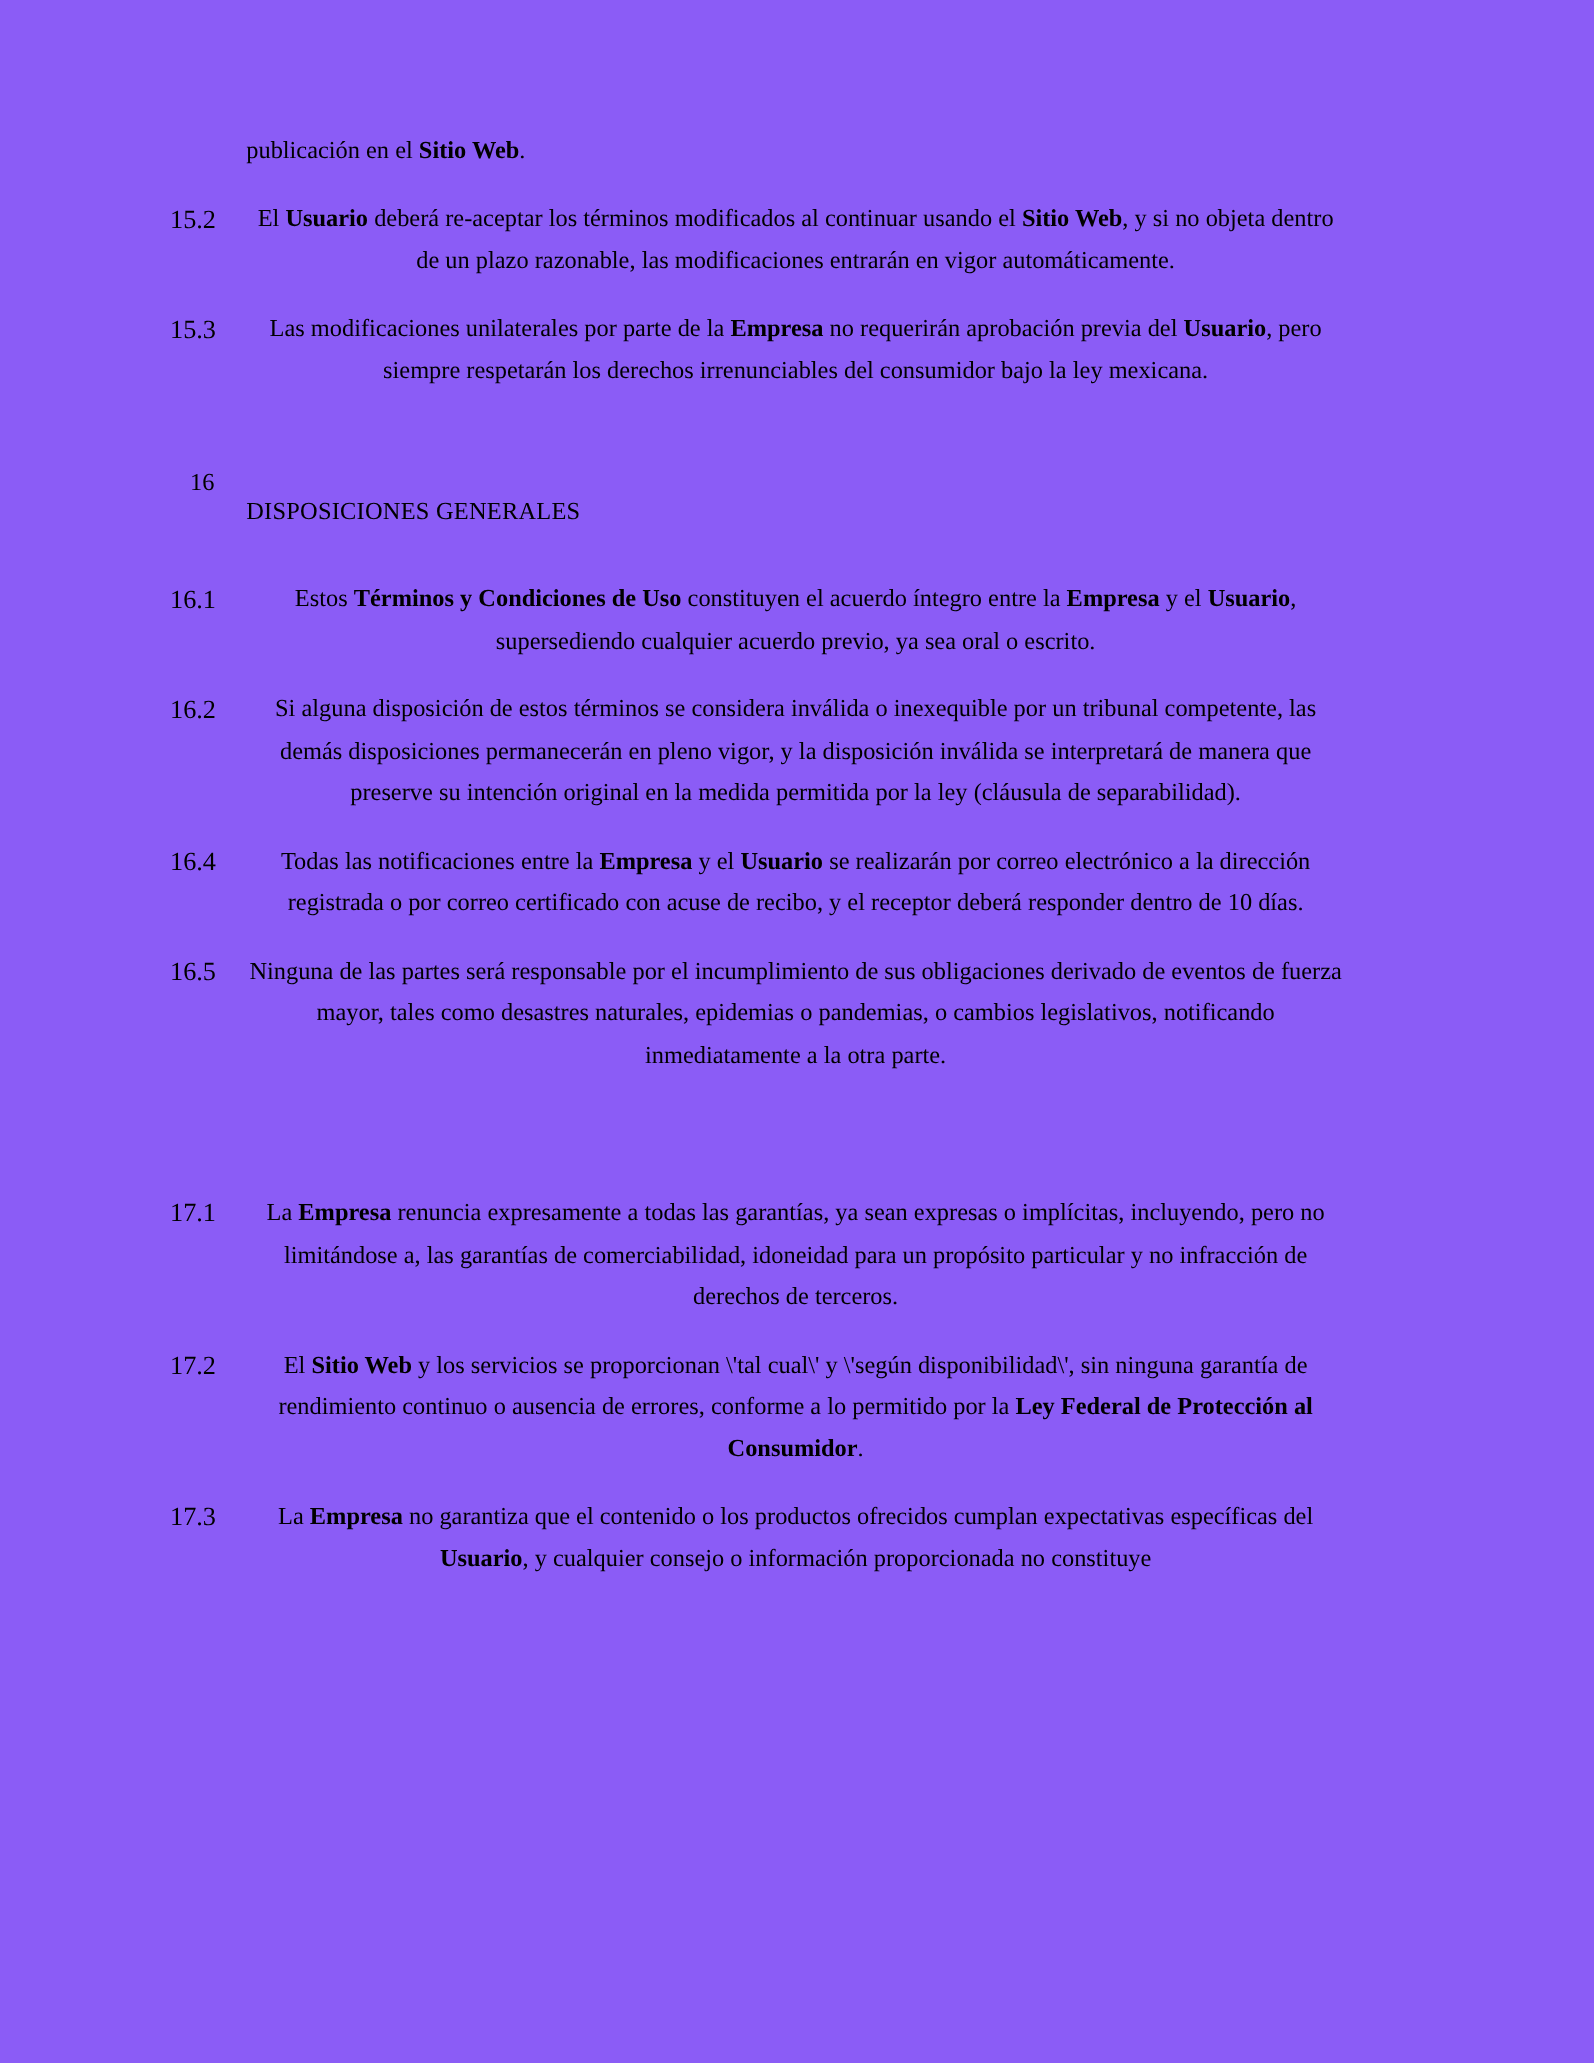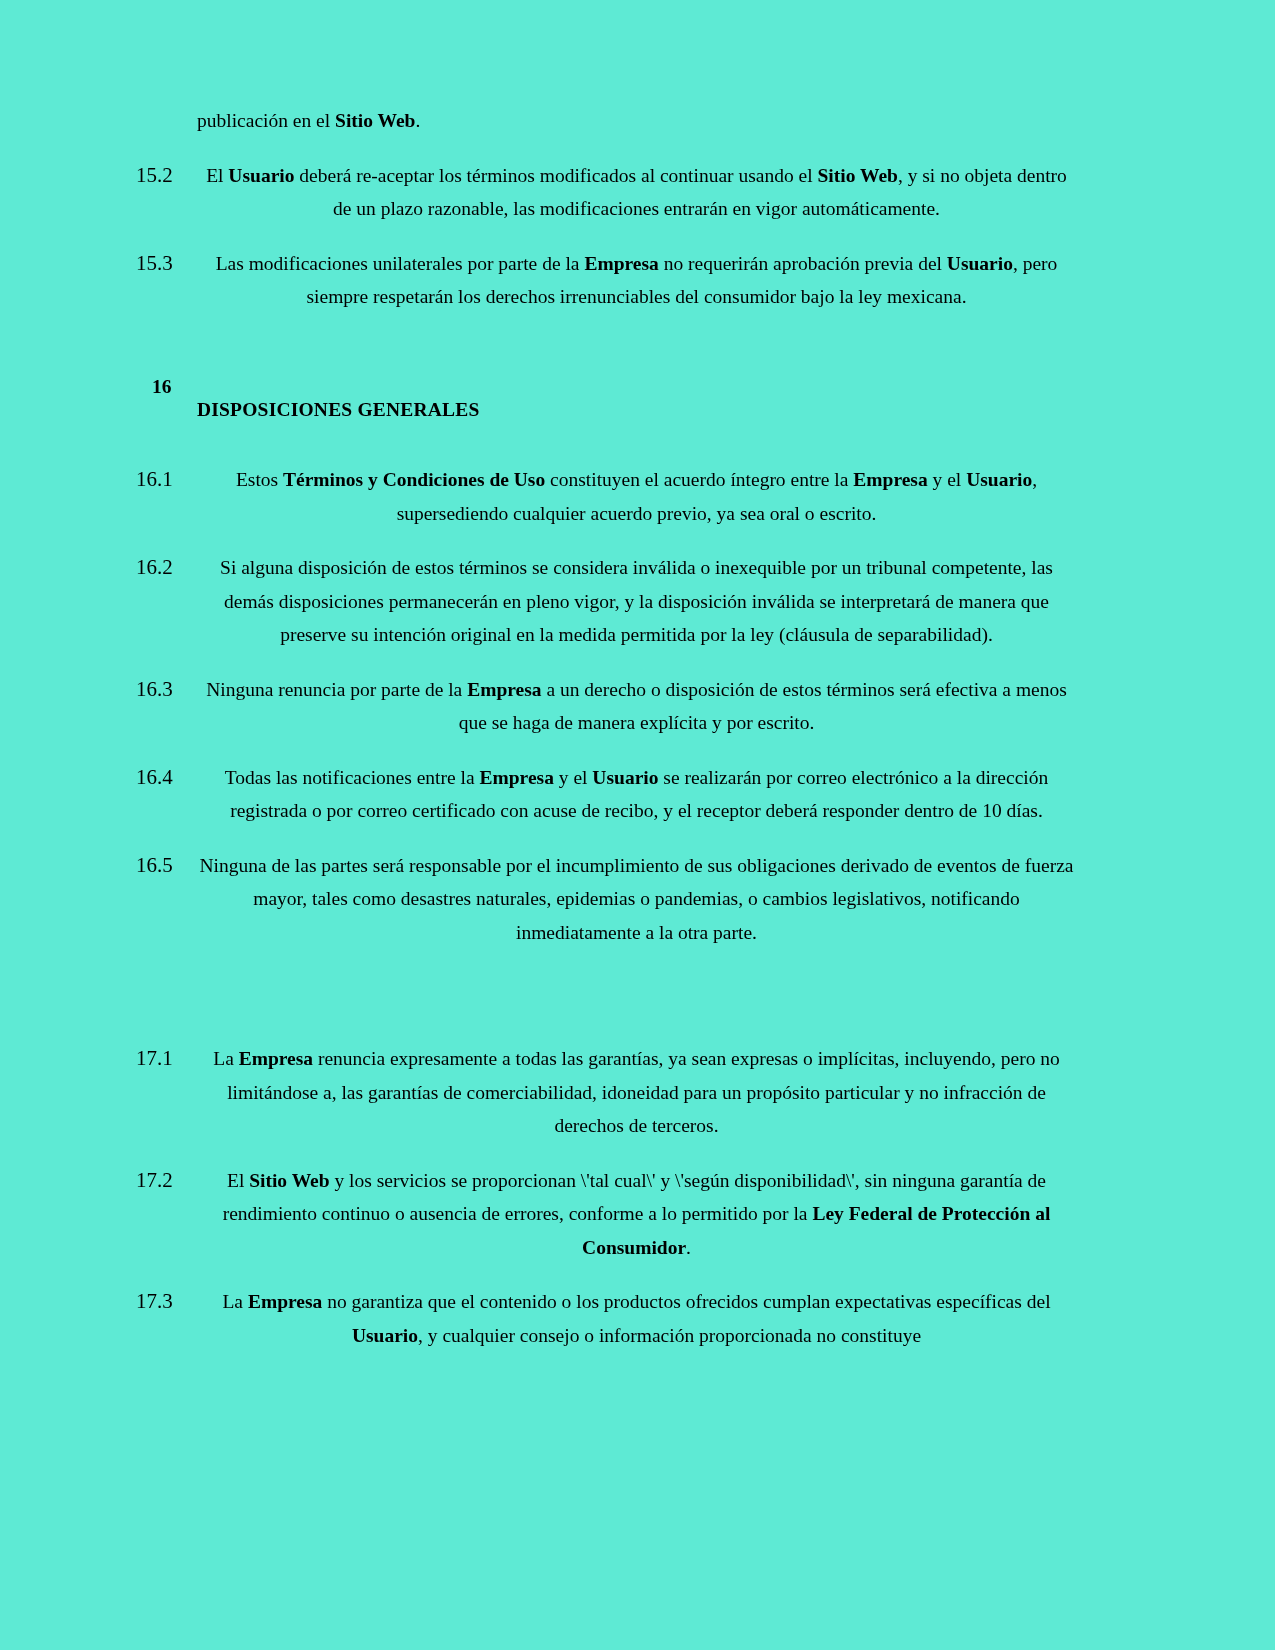--- a/index.html
+++ b/index.html
@@ -10,21 +10,21 @@
   }
   body {
     font-family: "Liberation Serif", "DejaVu Serif", serif;
     color: #000000;
   }
   .page {
     position: relative;
     width: 1275px;
     height: 1650px;
     margin: 0 auto;
-    background: #5eead4;
+    background: #8b5cf6;
     box-sizing: border-box;
     overflow: hidden;
   }
   .content {
     position: absolute;
     left: 136px;
     top: 104px;
     width: 940px;
   }
 
@@ -52,21 +52,21 @@
     flex: 1 1 auto;
     font-size: 19.5px;
     line-height: 33.5px;
     text-align: center;
   }
 
   
   .section-head {
     display: flex;
     align-items: flex-start;
-    font-weight: bold;
+    font-weight: normal;
     font-size: 19.5px;
     line-height: 33.5px;
   }
   .section-head .sec-num {
     flex: 0 0 61px;
     padding-left: 16px;
     box-sizing: border-box;
   }
   .section-head .sec-title {
     flex: 1 1 auto;
@@ -100,24 +100,20 @@
       <div class="gap-after-section"></div>
       <div class="clause">
         <div class="clause-num">16.1</div>
         <div class="clause-body"><span>Estos </span><strong>Términos y Condiciones de Uso</strong><span> constituyen el acuerdo íntegro entre la </span><strong>Empresa</strong><span> y el </span><strong>Usuario</strong><span>, supersediendo cualquier acuerdo previo, ya sea oral o escrito.</span></div>
       </div>
       <div class="clause">
         <div class="clause-num">16.2</div>
         <div class="clause-body"><span>Si alguna disposición de estos términos se considera inválida o inexequible por un tribunal competente, las demás disposiciones permanecerán en pleno vigor, y la disposición inválida se interpretará de manera que preserve su intención original en la medida permitida por la ley (cláusula de separabilidad).</span></div>
       </div>
       <div class="clause">
-        <div class="clause-num">16.3</div>
-        <div class="clause-body"><span>Ninguna renuncia por parte de la </span><strong>Empresa</strong><span> a un derecho o disposición de estos términos será efectiva a menos que se haga de manera explícita y por escrito.</span></div>
-      </div>
-      <div class="clause">
         <div class="clause-num">16.4</div>
         <div class="clause-body"><span>Todas las notificaciones entre la </span><strong>Empresa</strong><span> y el </span><strong>Usuario</strong><span> se realizarán por correo electrónico a la dirección registrada o por correo certificado con acuse de recibo, y el receptor deberá responder dentro de 10 días.</span></div>
       </div>
       <div class="clause">
         <div class="clause-num">16.5</div>
         <div class="clause-body"><span>Ninguna de las partes será responsable por el incumplimiento de sus obligaciones derivado de eventos de fuerza mayor, tales como desastres naturales, epidemias o pandemias, o cambios legislativos, notificando inmediatamente a la otra parte.</span></div>
       </div>
       <div class="gap-before-section"></div>
       <div class="gap-after-section"></div>
       <div class="clause">

